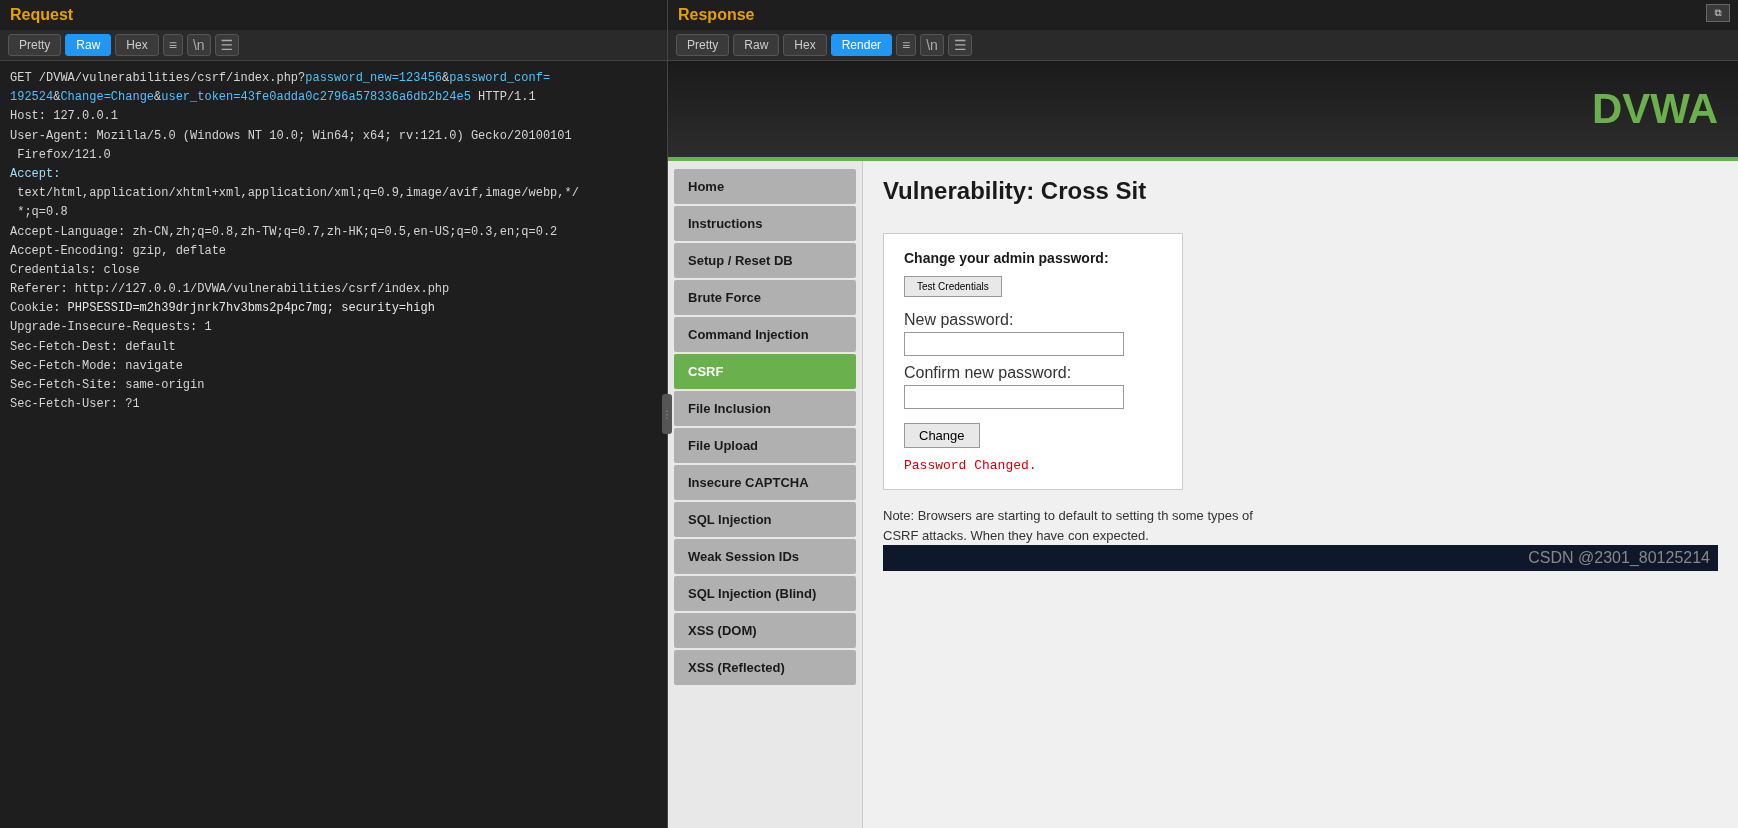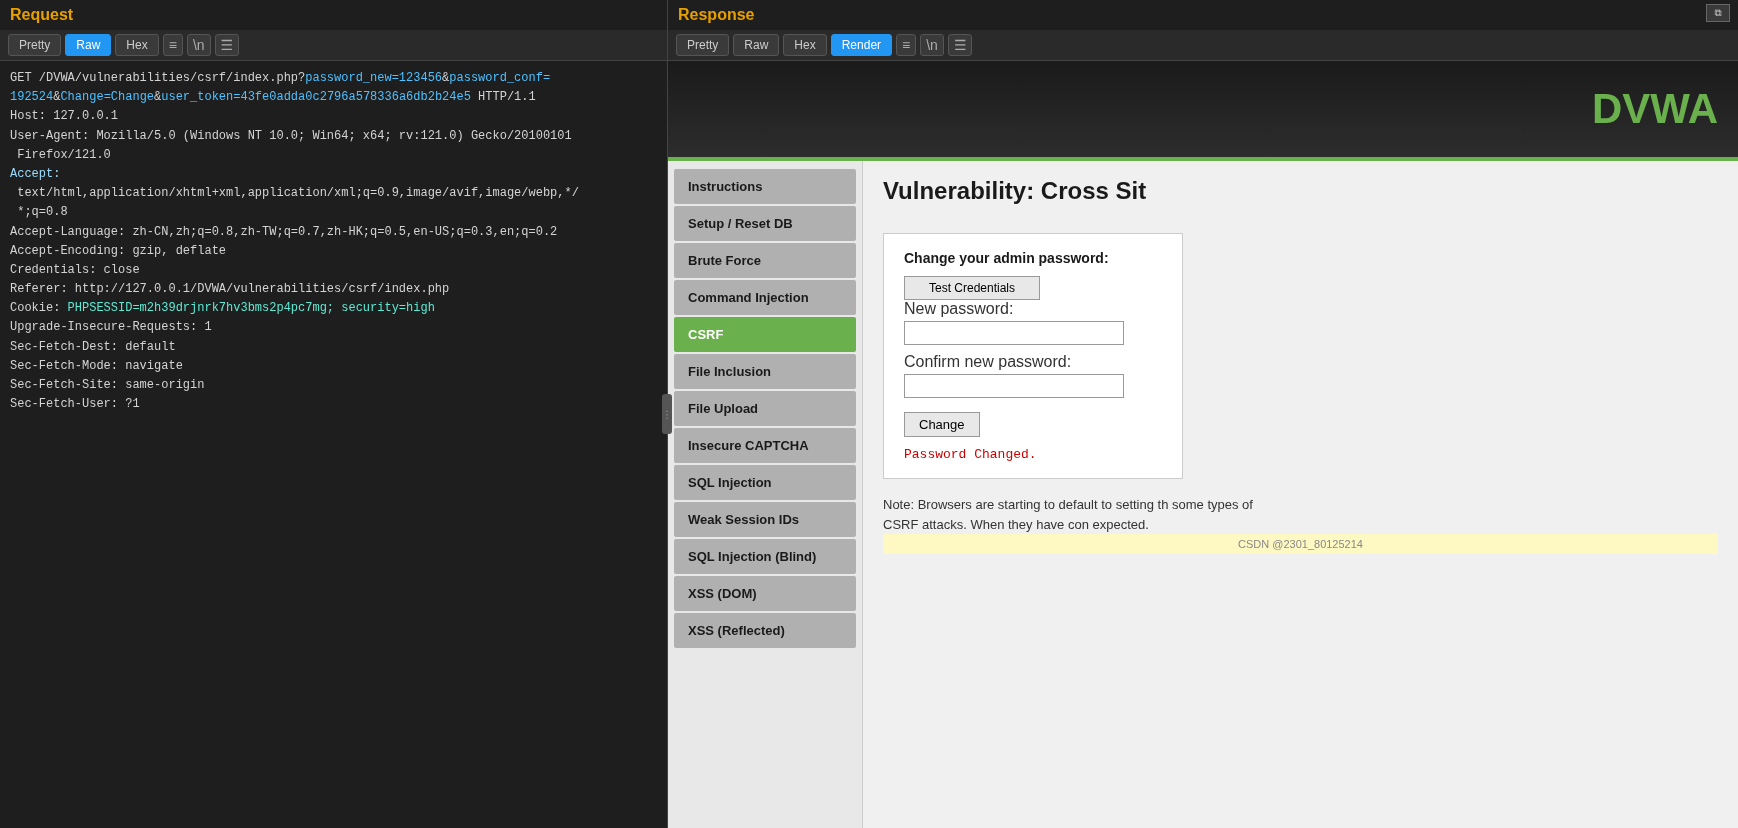--- a/index.html
+++ b/index.html
@@ -74,21 +74,21 @@
       font-family: 'Courier New', monospace;
       font-size: 12px;
       line-height: 1.6;
       color: #d4d4d4;
       background: #1e1e1e;
       white-space: pre-wrap;
       word-break: break-all;
     }
 
     .text-normal { color: #d4d4d4; }
-    .text-red { color: #5eead4; }
+    .text-red { color: #e5e5e5; }
     .text-cyan { color: #9cdcfe; }
     .text-highlight-blue { color: #4fc1ff; }
 
     
     .right-panel {
       flex: 1;
       height: 100%;
       background: #1e1e1e;
       display: flex;
       flex-direction: column;
@@ -215,26 +215,26 @@
     }
 
     .dvwa-form-label {
       font-weight: bold;
       font-size: 14px;
       margin-bottom: 10px;
       color: #1a1a1a;
     }
 
     .dvwa-test-creds-btn {
-      padding: 4px 24px;
+      padding: 4px 12px;
       background: #e8e8e8;
       border: 1px solid #999;
       cursor: pointer;
-      font-size: 12px;
-      margin-bottom: 0;
+      font-size: 10px;
+      margin-bottom: 14px;
       display: block;
     }
 
     .dvwa-input-label {
       font-size: 16px;
       color: #333;
       margin-bottom: 3px;
     }
 
     .dvwa-input {
@@ -264,25 +264,25 @@
 
     .dvwa-note {
       font-size: 13px;
       color: #333;
       max-width: 400px;
       line-height: 1.5;
     }
 
     
     .watermark {
-      text-align: center;
-      font-size: 11px;
+      text-align: right;
+      font-size: 16px;
       color: #888;
       padding: 4px 8px;
-      background: #fef9c3;
+      background: #0f172a;
     }
 
     
     .response-toolbar {
       display: flex;
       align-items: center;
       gap: 4px;
       padding: 4px 8px;
       background: #2a2a2a;
       border-bottom: 1px solid #444;
@@ -366,20 +366,21 @@
 
       <div class="dvwa-header">
         <div class="dvwa-logo">
           <span>DVW</span><span style="color:#6ab04c;">A</span>
         </div>
       </div>
 
       <div class="dvwa-body">
 
         <div class="dvwa-sidebar">
+          <button class="dvwa-nav-btn">Home</button>
           <button class="dvwa-nav-btn">Instructions</button>
           <button class="dvwa-nav-btn">Setup / Reset DB</button>
           <button class="dvwa-nav-btn">Brute Force</button>
           <button class="dvwa-nav-btn">Command Injection</button>
           <button class="dvwa-nav-btn active">CSRF</button>
           <button class="dvwa-nav-btn">File Inclusion</button>
           <button class="dvwa-nav-btn">File Upload</button>
           <button class="dvwa-nav-btn">Insecure CAPTCHA</button>
           <button class="dvwa-nav-btn">SQL Injection</button>
           <button class="dvwa-nav-btn">Weak Session IDs</button>

